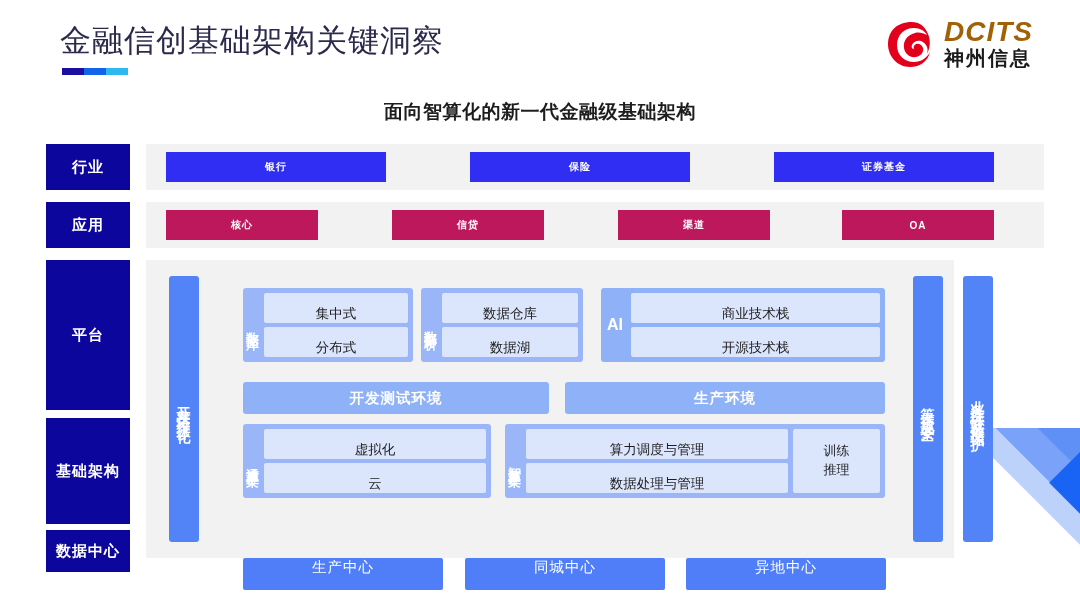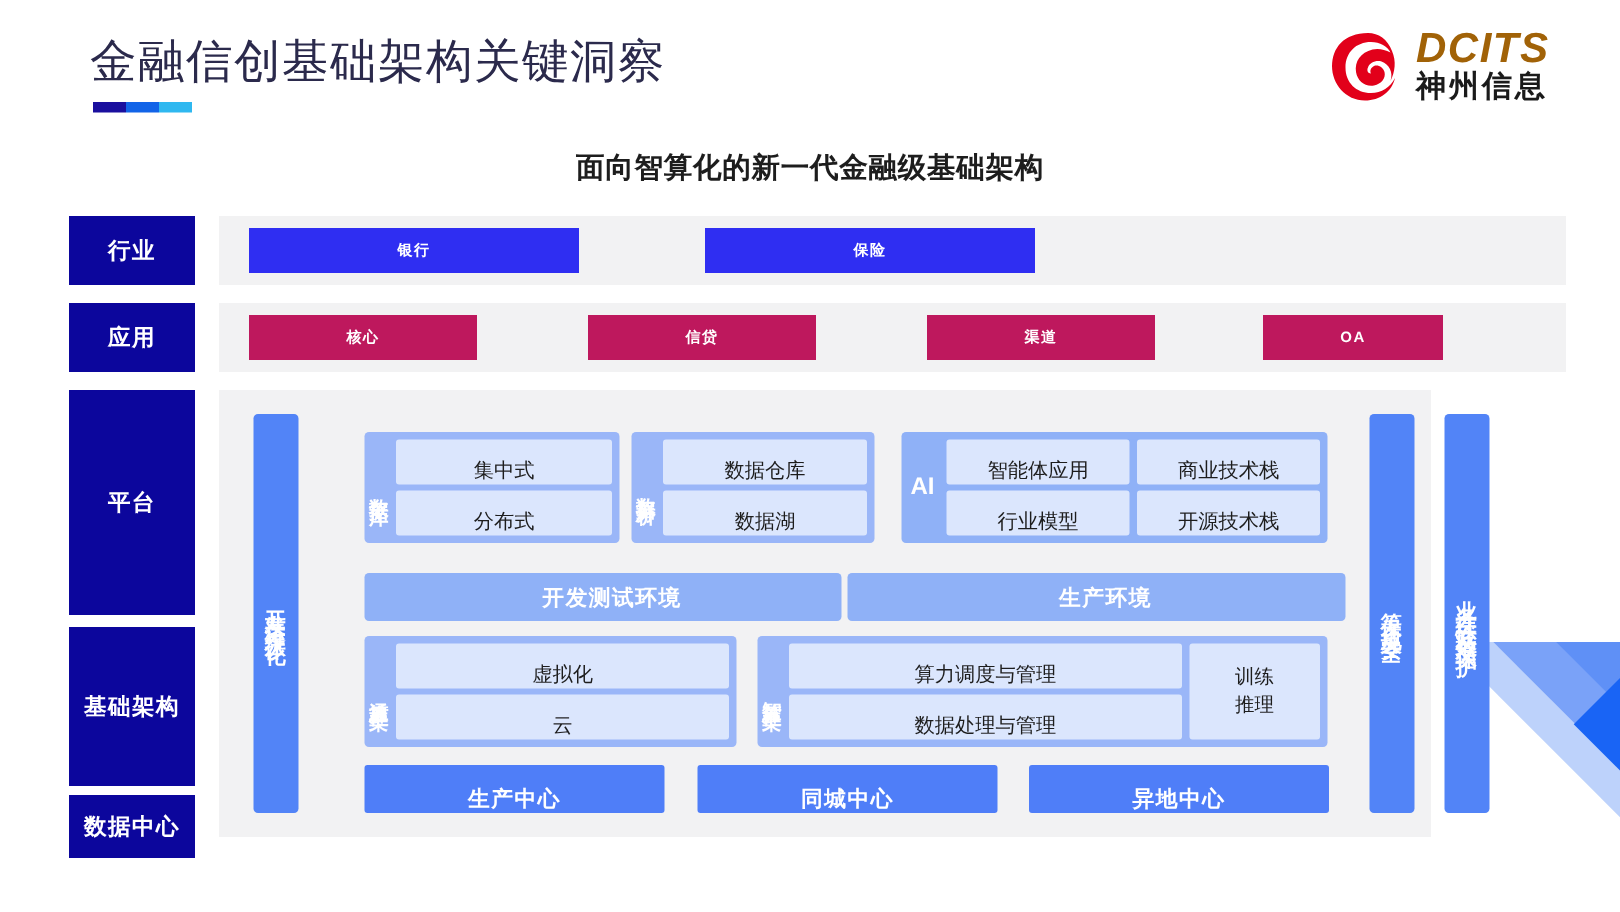--- a/index.html
+++ b/index.html
@@ -88,27 +88,27 @@
   .tile{
     background:#dbe6fd;color:#1d1d1d;font-size:13.5px;
     display:flex;align-items:flex-end;justify-content:center;
     border-radius:2px;flex:1;min-height:22px;white-space:nowrap;
   }
 
   
   .widebar{
     position:absolute;background:#8fb1f7;color:#fff;border-radius:3px;
     display:flex;align-items:center;justify-content:center;
-    font-size:14.5px;font-weight:700;letter-spacing:1px;padding-left:12px;
+    font-size:14.5px;font-weight:700;letter-spacing:1px;
   }
   
   .centerbar{
     position:absolute;background:#4f7ef8;color:#fff;border-radius:2px;
-    display:flex;align-items:flex-end;justify-content:center;
-    font-size:14.5px;font-weight:700;letter-spacing:1px;
+    display:flex;align-items:flex-start;justify-content:center;
+    font-size:14.5px;font-weight:400;letter-spacing:1px;margin-top:48px;
   }
   .sidetile{
     background:#dbe6fd;color:#1d1d1d;font-size:13px;border-radius:2px;
     display:flex;flex-direction:column;align-items:center;justify-content:center;
     line-height:1.45;
   }
 </style>
 </head>
 <body>
 
@@ -159,32 +159,35 @@
     <span>数据中心</span>
   </div>
 
   <div class="panel" style="left:146px;top:6px;width:898px;height:46px;"></div>
   <div class="chip dark" style="left:166px;top:14px;width:220px;height:30px;">
     <span>银行</span>
   </div>
   <div class="chip dark" style="left:470px;top:14px;width:220px;height:30px;">
     <span>保险</span>
   </div>
+  <div class="chip dark" style="left:774px;top:14px;width:220px;height:30px;">
+    <span>证券基金</span>
+  </div>
 
   <div class="panel" style="left:146px;top:64px;width:898px;height:46px;"></div>
   <div class="chip mid" style="left:166px;top:72px;width:152px;height:30px;">
     <span>核心</span>
   </div>
   <div class="chip mid" style="left:392px;top:72px;width:152px;height:30px;">
     <span>信贷</span>
   </div>
   <div class="chip mid" style="left:618px;top:72px;width:152px;height:30px;">
     <span>渠道</span>
   </div>
-  <div class="chip mid" style="left:842px;top:72px;width:120px;height:30px;">
+  <div class="chip mid" style="left:842px;top:72px;width:152px;height:30px;">
     <span>OA</span>
   </div>
 
   <div class="panel" style="left:146px;top:122px;width:808px;height:298px;"></div>
 
   <div class="vbar" style="left:169px;top:138px;width:30px;height:266px;">
     <span class="vtext">开发运维一体化</span>
   </div>
 
   <div class="vbar" style="left:913px;top:138px;width:30px;height:266px;">
@@ -222,28 +225,20 @@
     </div>
   </div>
 
   <div class="group solidblue" style="left:601px;top:150px;width:284px;height:74px;">
     <div class="glabel" style="padding:0 6px;">
       <span style="font-size:16px;font-weight:700;color:#fff;">AI</span>
     </div>
     <div class="gtiles two-col">
       <div class="gcol">
         <div class="tile">
-          <span>智能体应用</span>
-        </div>
-        <div class="tile">
-          <span>行业模型</span>
-        </div>
-      </div>
-      <div class="gcol">
-        <div class="tile">
           <span>商业技术栈</span>
         </div>
         <div class="tile">
           <span>开源技术栈</span>
         </div>
       </div>
     </div>
   </div>
 
   <div class="widebar" style="left:243px;top:244px;width:306px;height:32px;">

